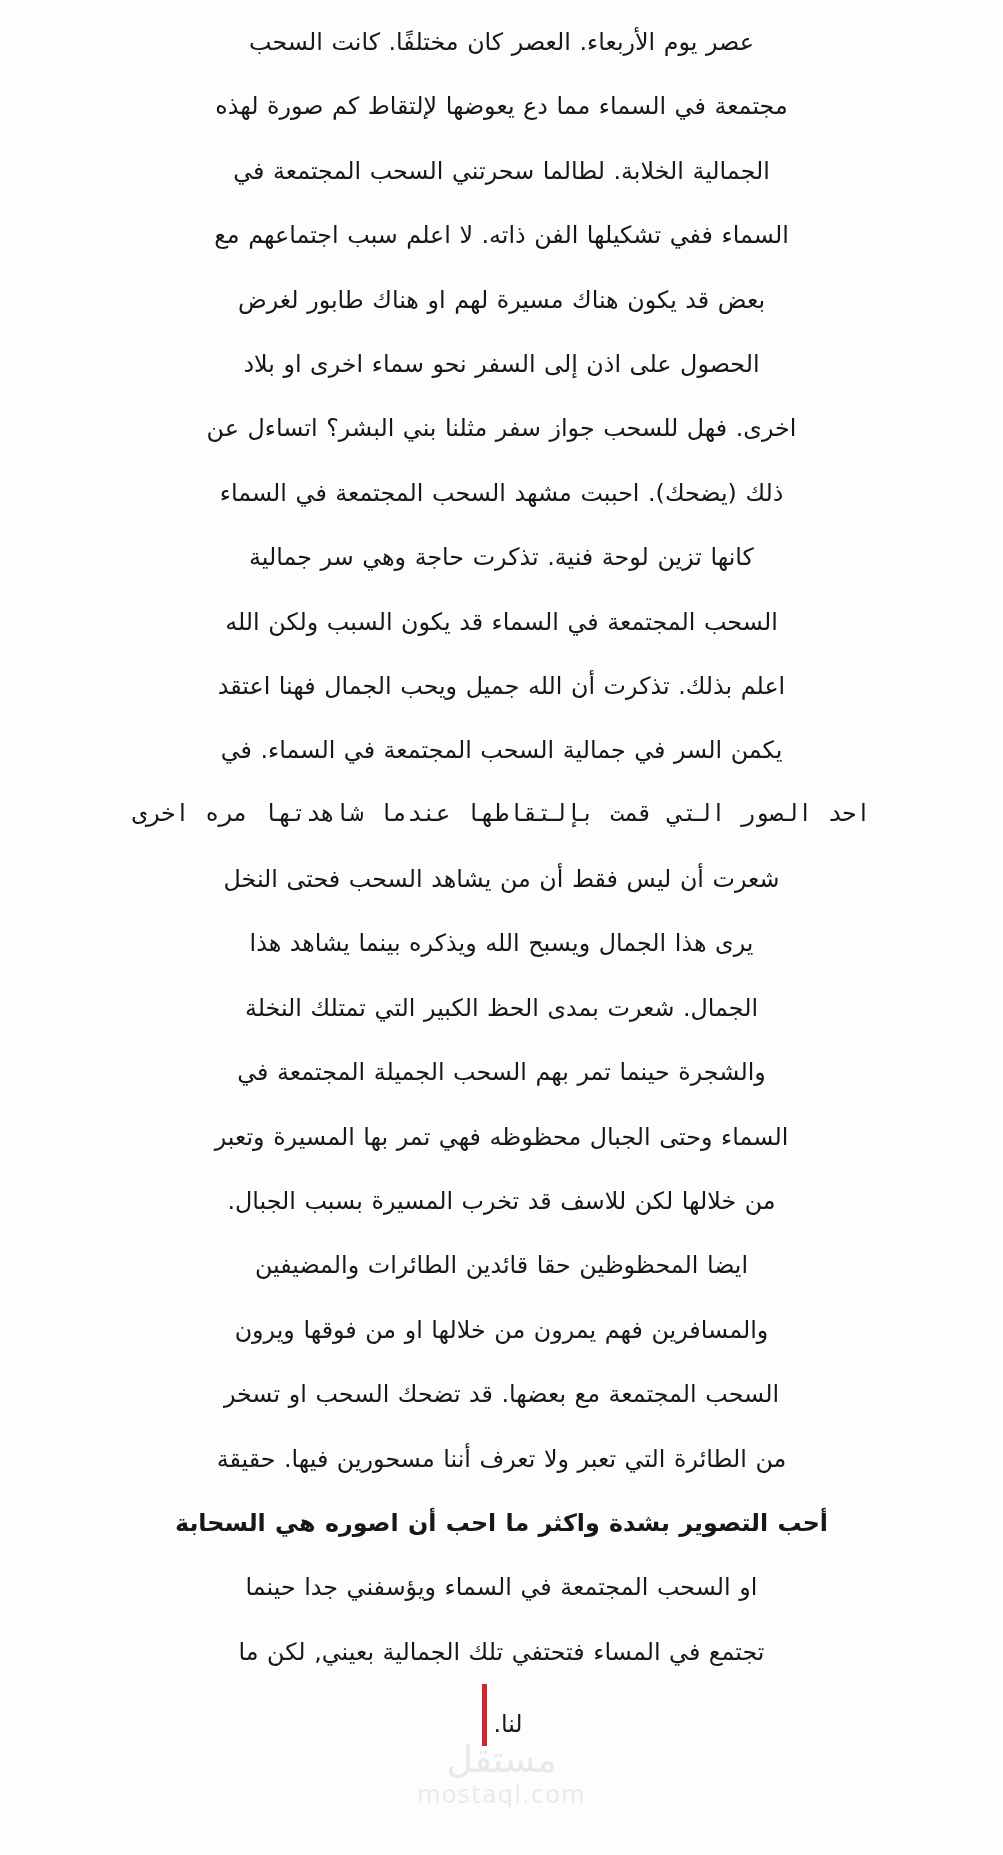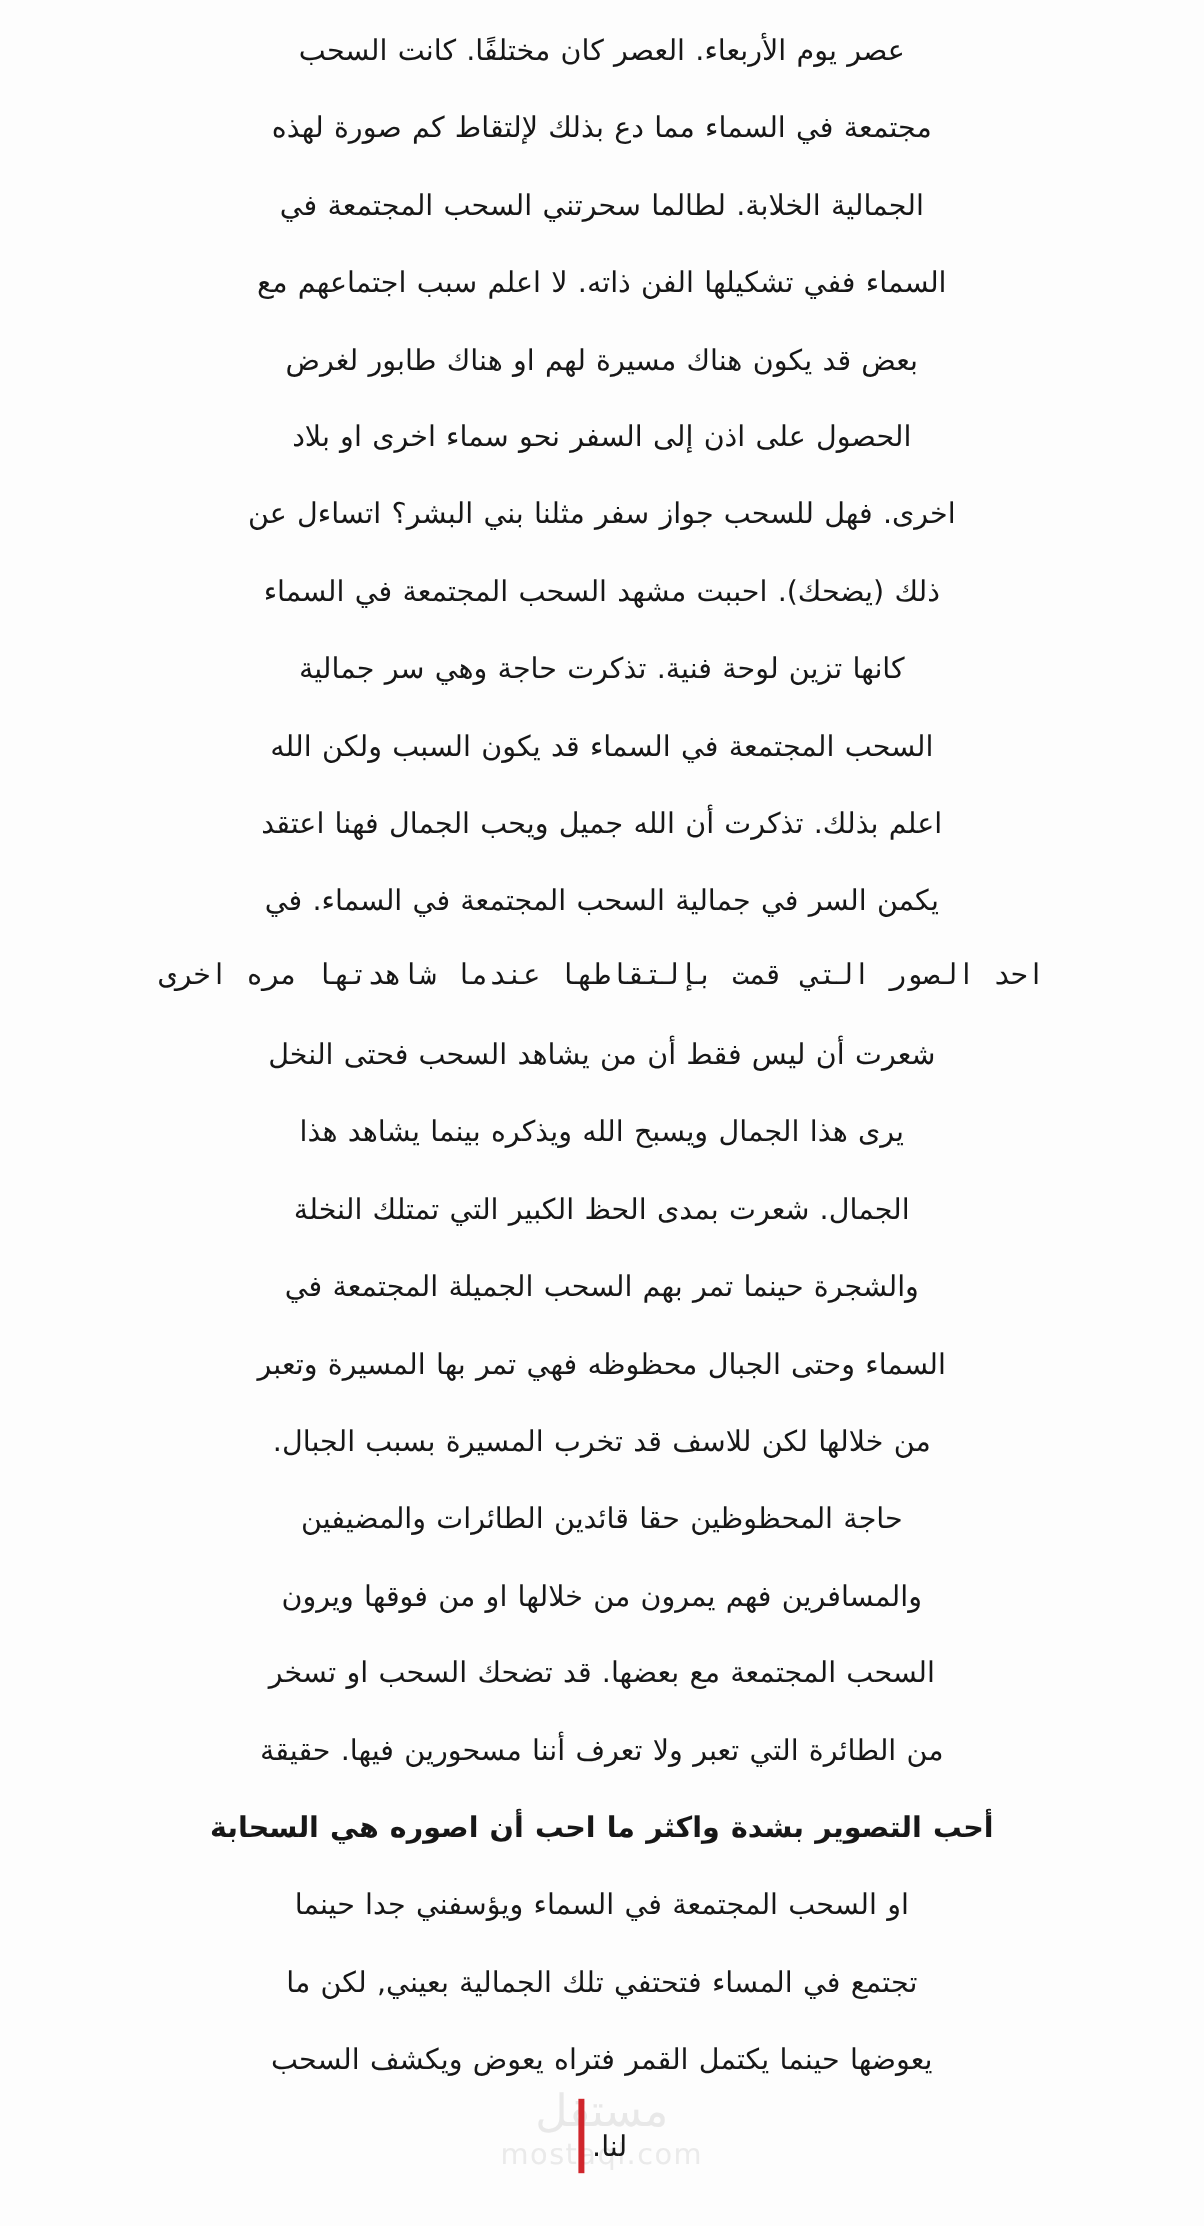--- a/index.html
+++ b/index.html
@@ -106,43 +106,42 @@
 
 <div class="page">
 
   <div class="watermark">
     <span class="watermark-mark">مستقل</span>
     <span class="watermark-url">mostaql.com</span>
   </div>
 
   <div class="doc-body" style="font-size: 23.8px; line-height: 64.4px;">
     <span class="doc-line" style="height: 64.4px; line-height: 64.4px;">عصر يوم الأربعاء. العصر كان مختلفًا. كانت السحب</span>
-    <span class="doc-line" style="height: 64.4px; line-height: 64.4px;">مجتمعة في السماء مما دع بذلك لإلتقاط كم صورة لهذه</span>
+    <span class="doc-line" style="height: 64.4px; line-height: 64.4px;">مجتمعة في السماء مما دع يعوضها لإلتقاط كم صورة لهذه</span>
     <span class="doc-line" style="height: 64.4px; line-height: 64.4px;">الجمالية الخلابة. لطالما سحرتني السحب المجتمعة في</span>
     <span class="doc-line" style="height: 64.4px; line-height: 64.4px;">السماء ففي تشكيلها الفن ذاته. لا اعلم سبب اجتماعهم مع</span>
     <span class="doc-line" style="height: 64.4px; line-height: 64.4px;">بعض قد يكون هناك مسيرة لهم او هناك طابور لغرض</span>
     <span class="doc-line" style="height: 64.4px; line-height: 64.4px;">الحصول على اذن إلى السفر نحو سماء اخرى او بلاد</span>
     <span class="doc-line" style="height: 64.4px; line-height: 64.4px;">اخرى. فهل للسحب جواز سفر مثلنا بني البشر؟ اتساءل عن</span>
     <span class="doc-line" style="height: 64.4px; line-height: 64.4px;">ذلك (يضحك). احببت مشهد السحب المجتمعة في السماء</span>
     <span class="doc-line" style="height: 64.4px; line-height: 64.4px;">كانها تزين لوحة فنية. تذكرت حاجة وهي سر جمالية</span>
     <span class="doc-line" style="height: 64.4px; line-height: 64.4px;">السحب المجتمعة في السماء قد يكون السبب ولكن الله</span>
     <span class="doc-line" style="height: 64.4px; line-height: 64.4px;">اعلم بذلك. تذكرت أن الله جميل ويحب الجمال فهنا اعتقد</span>
     <span class="doc-line" style="height: 64.4px; line-height: 64.4px;">يكمن السر في جمالية السحب المجتمعة في السماء. في</span>
     <span class="doc-line" style="height: 64.4px; line-height: 64.4px; font-family: Liberation Mono, monospace;">احد الصور التي قمت بإلتقاطها عندما شاهدتها مره اخرى</span>
     <span class="doc-line" style="height: 64.4px; line-height: 64.4px;">شعرت أن ليس فقط أن من يشاهد السحب فحتى النخل</span>
     <span class="doc-line" style="height: 64.4px; line-height: 64.4px;">يرى هذا الجمال ويسبح الله ويذكره بينما يشاهد هذا</span>
     <span class="doc-line" style="height: 64.4px; line-height: 64.4px;">الجمال. شعرت بمدى الحظ الكبير التي تمتلك النخلة</span>
     <span class="doc-line" style="height: 64.4px; line-height: 64.4px;">والشجرة حينما تمر بهم السحب الجميلة المجتمعة في</span>
     <span class="doc-line" style="height: 64.4px; line-height: 64.4px;">السماء وحتى الجبال محظوظه فهي تمر بها المسيرة وتعبر</span>
     <span class="doc-line" style="height: 64.4px; line-height: 64.4px;">من خلالها لكن للاسف قد تخرب المسيرة بسبب الجبال.</span>
-    <span class="doc-line" style="height: 64.4px; line-height: 64.4px;">حاجة المحظوظين حقا قائدين الطائرات والمضيفين</span>
+    <span class="doc-line" style="height: 64.4px; line-height: 64.4px;">ايضا المحظوظين حقا قائدين الطائرات والمضيفين</span>
     <span class="doc-line" style="height: 64.4px; line-height: 64.4px; text-align: center;">والمسافرين فهم يمرون من خلالها او من فوقها ويرون</span>
     <span class="doc-line" style="height: 64.4px; line-height: 64.4px;">السحب المجتمعة مع بعضها. قد تضحك السحب او تسخر</span>
     <span class="doc-line" style="height: 64.4px; line-height: 64.4px;">من الطائرة التي تعبر ولا تعرف أننا مسحورين فيها. حقيقة</span>
     <span class="doc-line" style="height: 64.4px; line-height: 64.4px; font-weight: bold;">أحب التصوير بشدة واكثر ما احب أن اصوره هي السحابة</span>
     <span class="doc-line" style="height: 64.4px; line-height: 64.4px;">او السحب المجتمعة في السماء ويؤسفني جدا حينما</span>
     <span class="doc-line" style="height: 64.4px; line-height: 64.4px;">تجتمع في المساء فتحتفي تلك الجمالية بعيني, لكن ما</span>
-    <span class="doc-line" style="height: 64.4px; line-height: 64.4px;">يعوضها حينما يكتمل القمر فتراه يعوض ويكشف السحب</span>
 
     <span class="last-line-wrap" style="height: 64.4px; line-height: 64.4px;"><span>لنا.</span><span class="caret"></span></span>
   </div>
 
 </div>
 
 </body></html>

